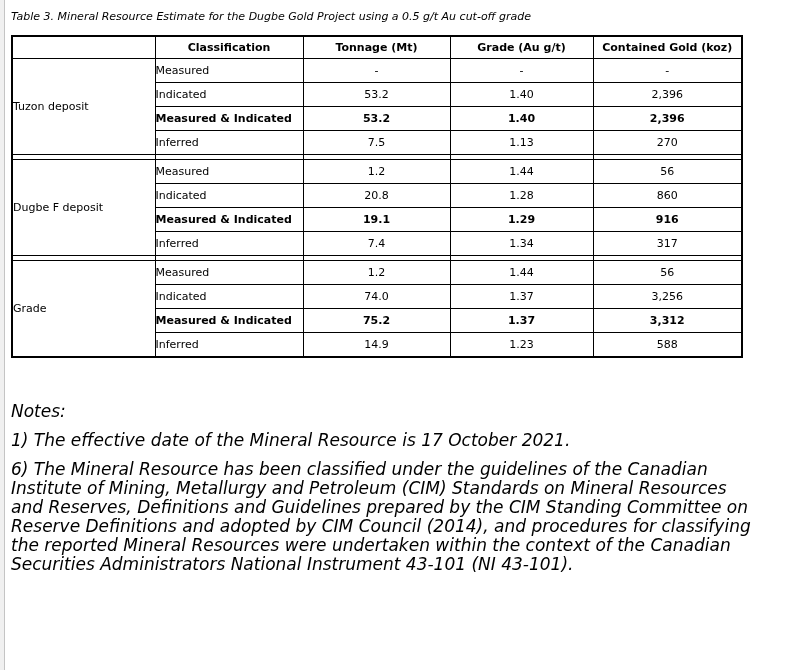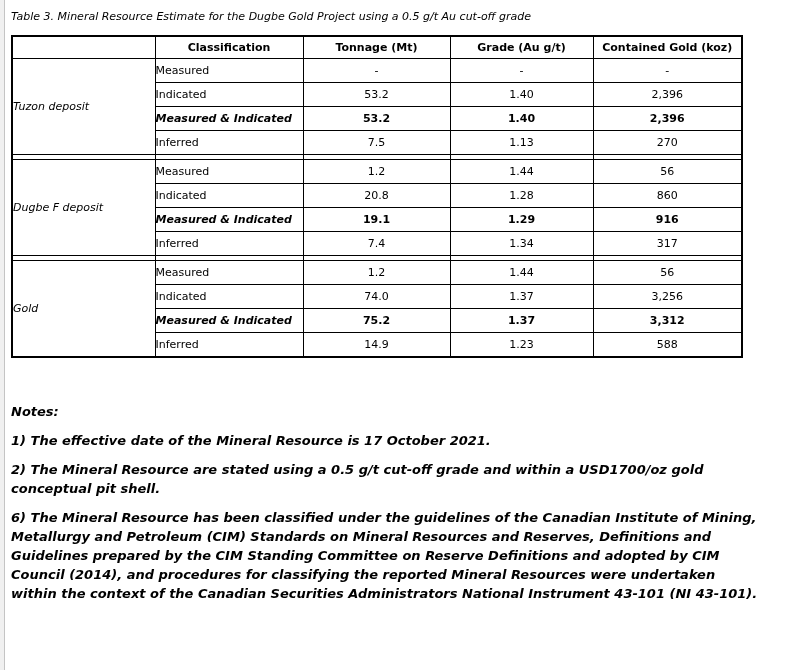--- a/index.html
+++ b/index.html
@@ -47,34 +47,32 @@
     white-space: nowrap;
   }
   tr.hrow th { height: 21px; font-weight: bold; text-align: center; }
   th.left-h { text-align: left; padding-left: 6px; }
   tr.data td { height: 23px; margin-top: 34px; }
   td.deposit {
     font-weight: bold;
     text-align: left;
     padding-left: 5px;
     vertical-align: middle;
-    font-style: italic;
   }
   td.cls { text-align: left; padding-left: 6px; }
   td.num { text-align: center; }
   tr.mi td { font-weight: bold; }
-  tr.mi td.cls { font-style: italic; }
+  tr.mi td.cls { }
   tr.spacer td { height: 4px; line-height: 0; }
   .notes {
     margin-top: 44px;
     font-style: italic;
-    font-size: 13px;
+    font-size: 17px;
     line-height: 19px;
     width: 750px;
-    font-weight: bold;
   }
   .notes p { margin: 0 0 10px 0; }
 </style>
 </head>
 <body>
 
 <div class="edge-gutter"></div>
 
 <div class="content">
 
@@ -169,21 +167,21 @@
         <td></td>
           <td></td>
           <td></td>
           <td></td>
           <td></td>
       </tr>
     </tbody>
 
     <tbody>
       <tr class="data">
-        <td class="deposit" rowspan="4">Gold</td>
+        <td class="deposit" rowspan="4">Grade</td>
         <td class="cls">Measured</td>
         <td class="num">1.2</td>
         <td class="num">1.44</td>
         <td class="num">56</td>
       </tr>
       <tr class="data">
         <td class="cls">Indicated</td>
         <td class="num">74.0</td>
         <td class="num">1.37</td>
         <td class="num">3,256</td>
@@ -199,18 +197,17 @@
         <td class="num">14.9</td>
         <td class="num">1.23</td>
         <td class="num">588</td>
       </tr>
     </tbody>
   </table>
 
   <div class="notes">
     <p>Notes:</p>
     <p>1) The effective date of the Mineral Resource is 17 October 2021.</p>
-    <p>2) The Mineral Resource are stated using a 0.5 g/t cut-off grade and within a USD1700/oz gold conceptual pit shell.</p>
     <p>6) The Mineral Resource has been classified under the guidelines of the Canadian Institute of Mining, Metallurgy and Petroleum (CIM) Standards on Mineral Resources and Reserves, Definitions and Guidelines prepared by the CIM Standing Committee on Reserve Definitions and adopted by CIM Council (2014), and procedures for classifying the reported Mineral Resources were undertaken within the context of the Canadian Securities Administrators National Instrument 43-101 (NI 43-101).</p>
 
   </div>
 
 </div>
 
 </body></html>

